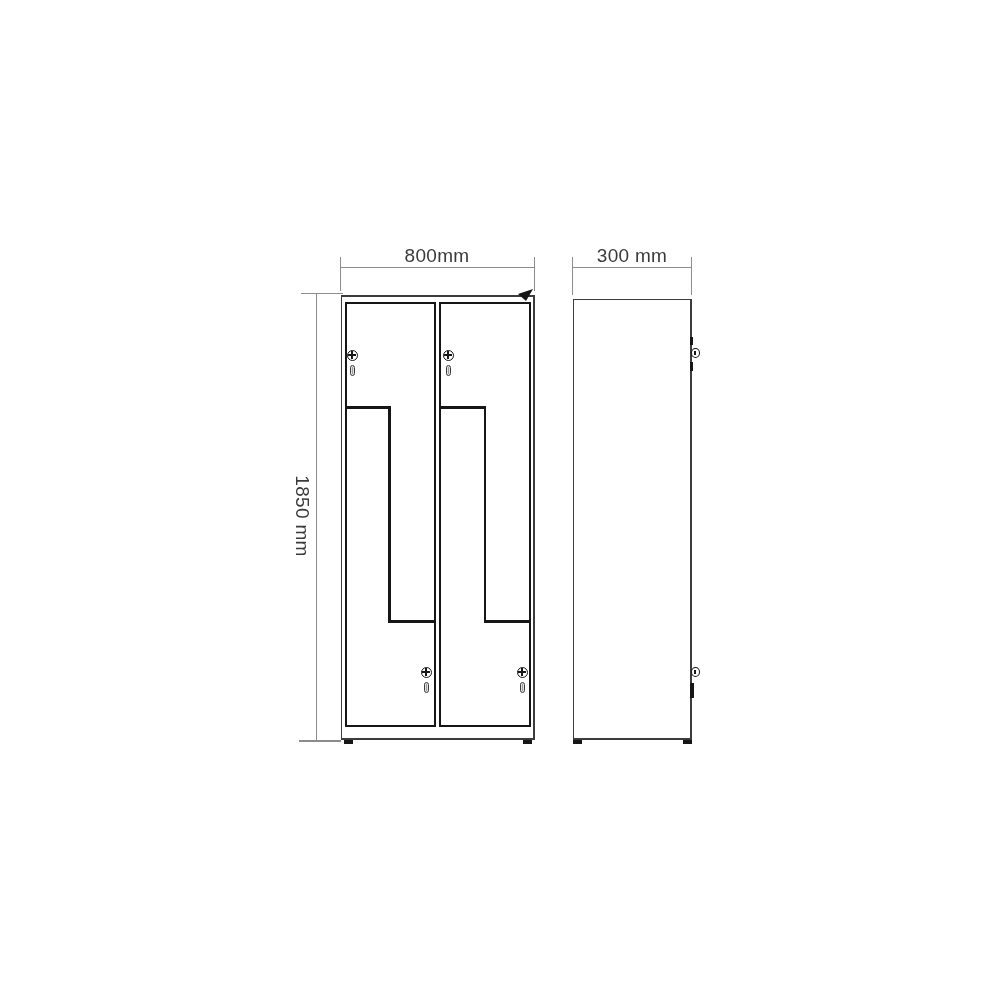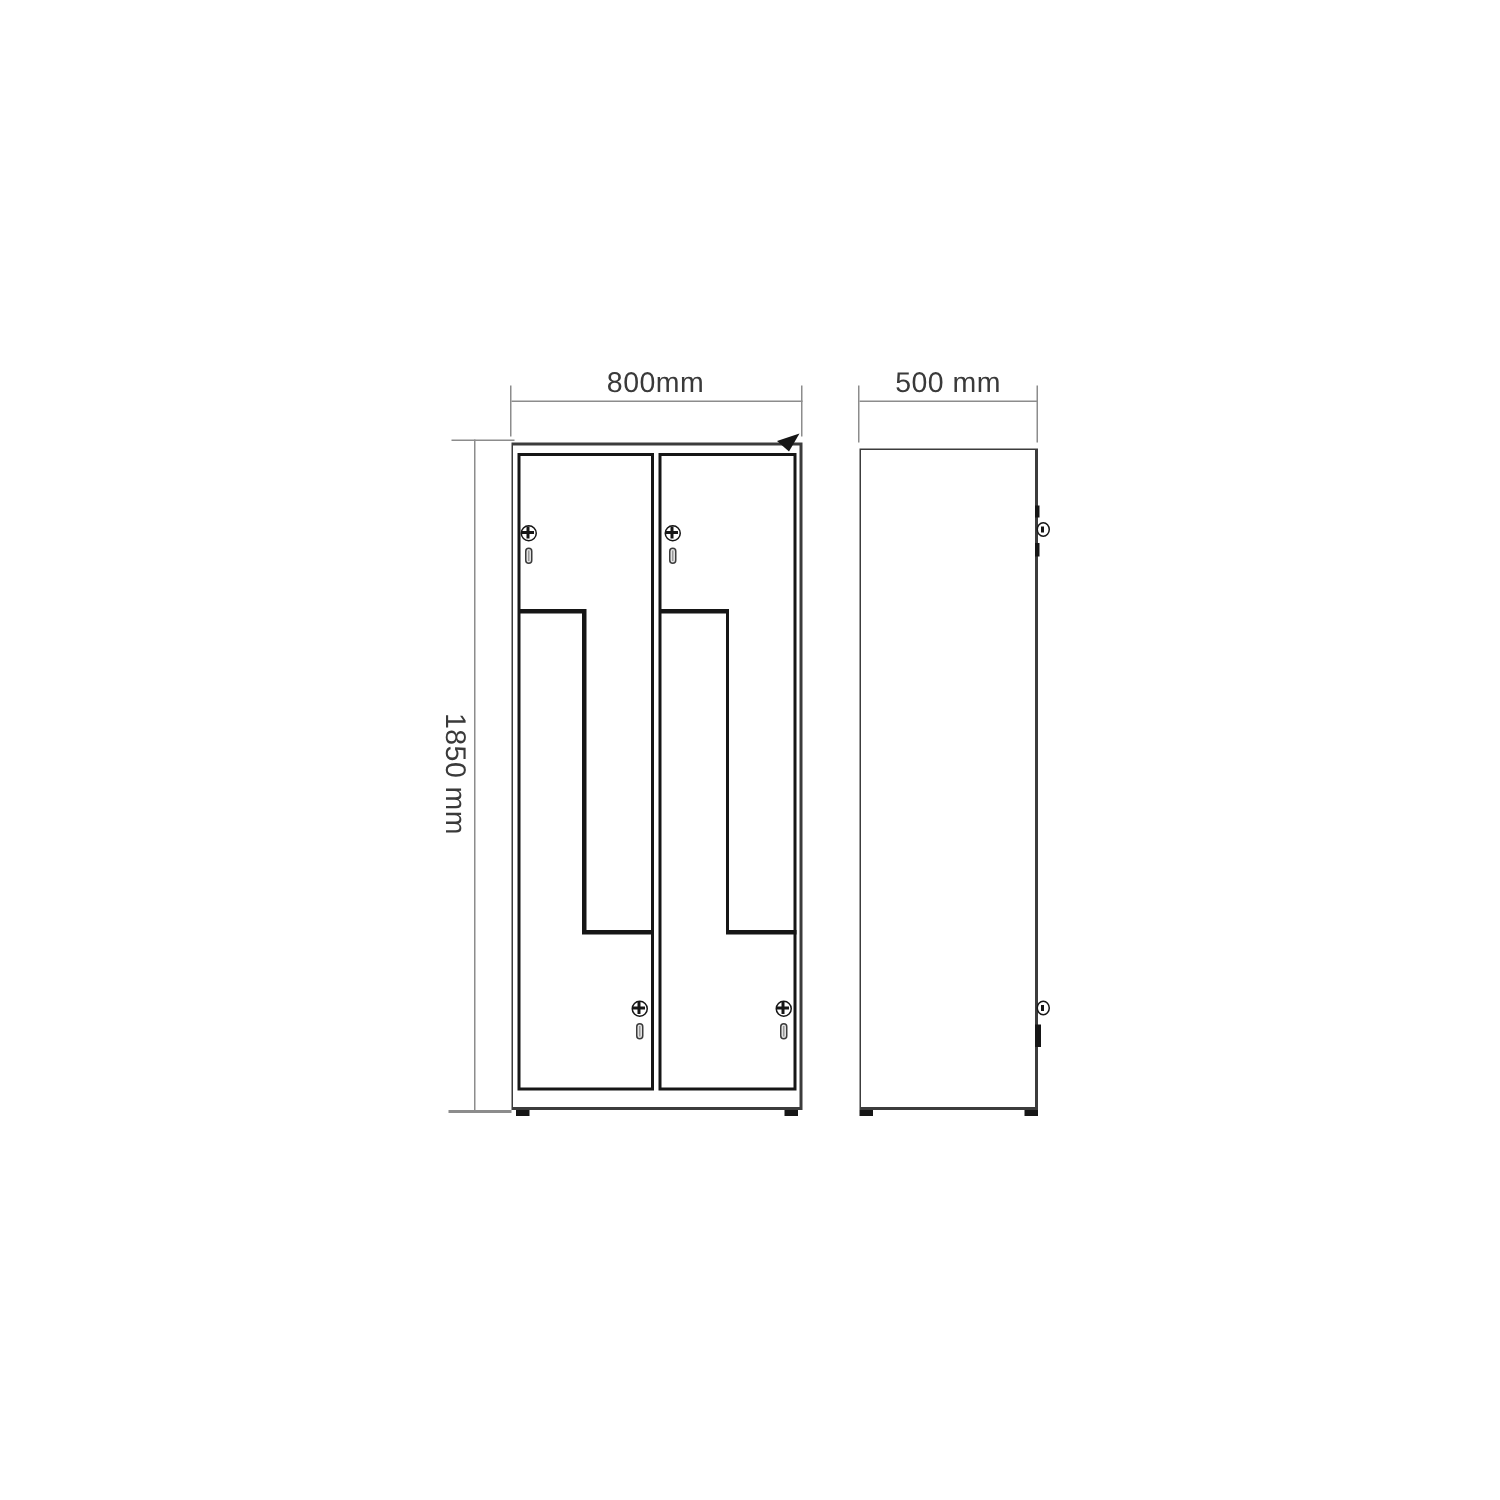--- a/index.html
+++ b/index.html
@@ -54,21 +54,21 @@
 </head>
 <body>
 
 <div class="canvas">
 
   <div class="dim-text" style="left:387px;top:246px;width:100px;">800mm</div>
   <div class="dimline" style="left:340px;top:257px;width:1.3px;height:34px;"></div>
   <div class="dimline" style="left:534px;top:257px;width:1.3px;height:34px;"></div>
   <div class="dimline" style="left:341px;top:267px;width:194px;height:1.3px;"></div>
 
-  <div class="dim-text" style="left:582px;top:246px;width:100px;">500 mm</div>
+  <div class="dim-text" style="left:582px;top:246px;width:100px;">300 mm</div>
   <div class="dimline" style="left:572px;top:257px;width:1.3px;height:38px;"></div>
   <div class="dimline" style="left:691px;top:257px;width:1.3px;height:38px;"></div>
   <div class="dimline" style="left:573px;top:267px;width:119px;height:1.3px;"></div>
 
   <div class="dim-text vertical" style="left:257px;top:506px;width:90px;height:20px;">1850 mm</div>
   <div class="dimline" style="left:316px;top:293px;width:1.3px;height:448px;"></div>
   <div class="dimline" style="left:301px;top:292.5px;width:42px;height:1.3px;"></div>
   <div class="dimline" style="left:299px;top:740.3px;width:42px;height:1.3px;"></div>
 
   <div class="cabinet" style="left:341px;top:295px;width:194px;height:445px;border-width:2.5px 2px 2px 1.5px;"></div>

